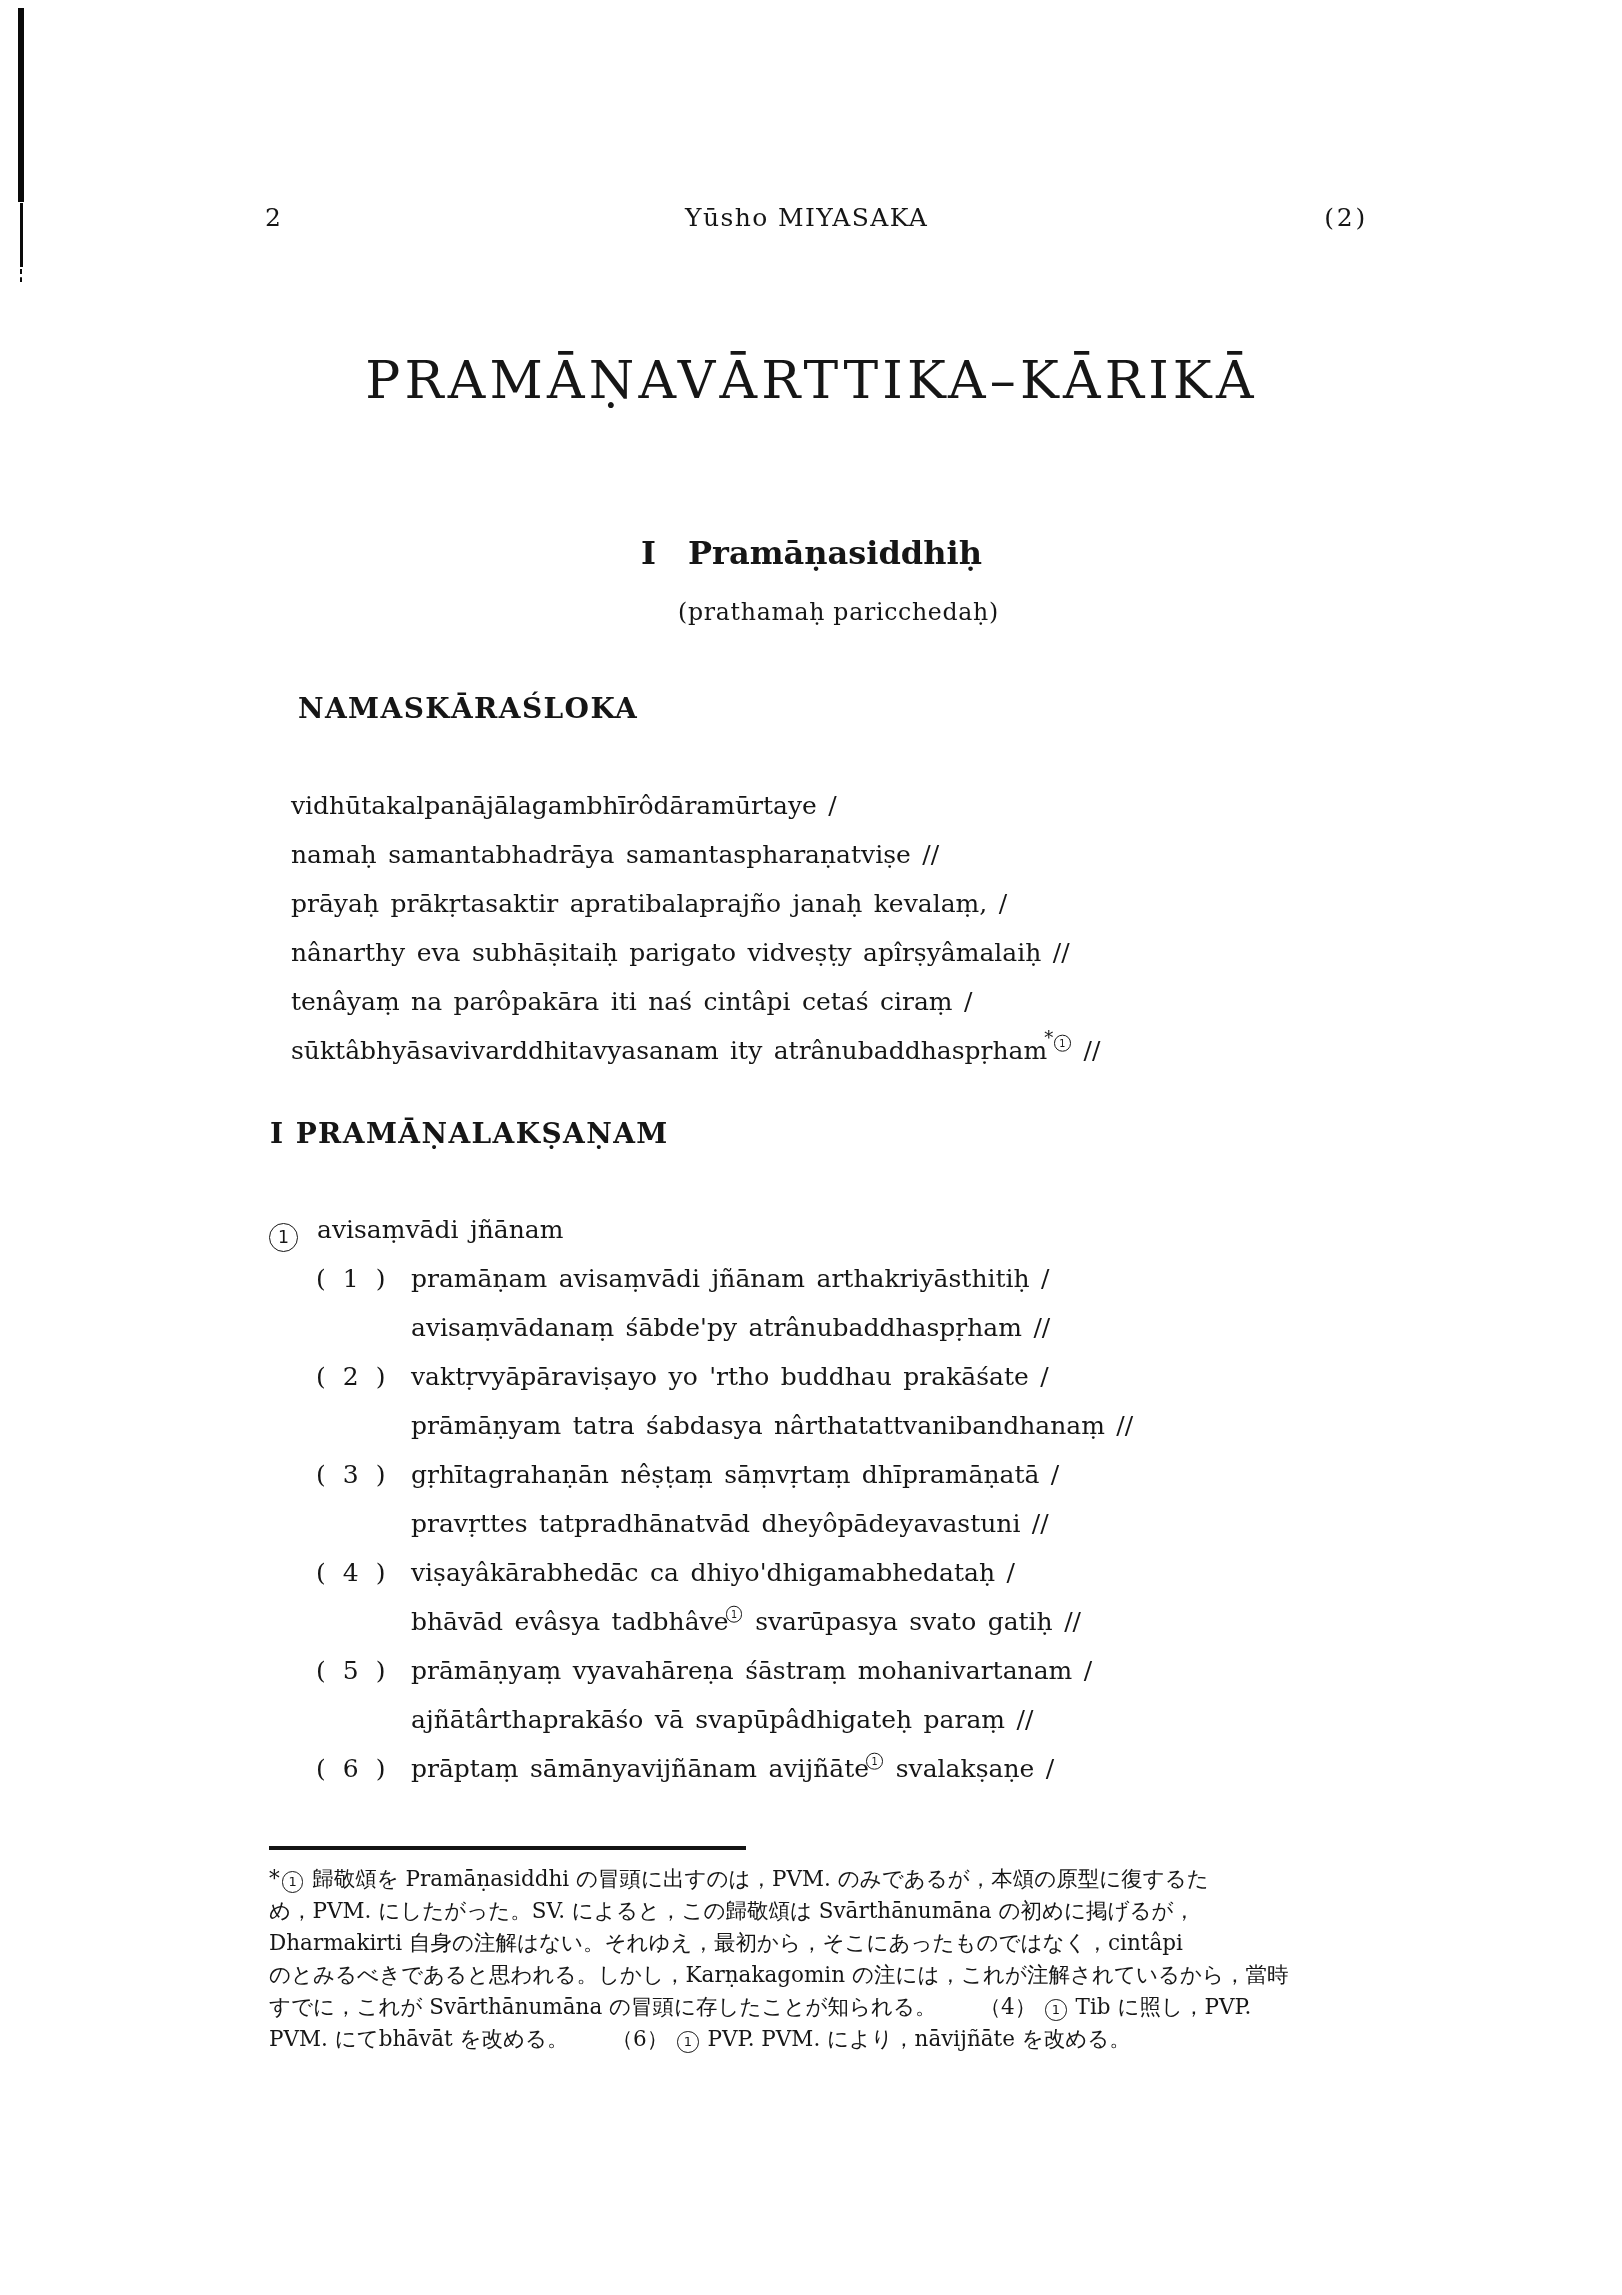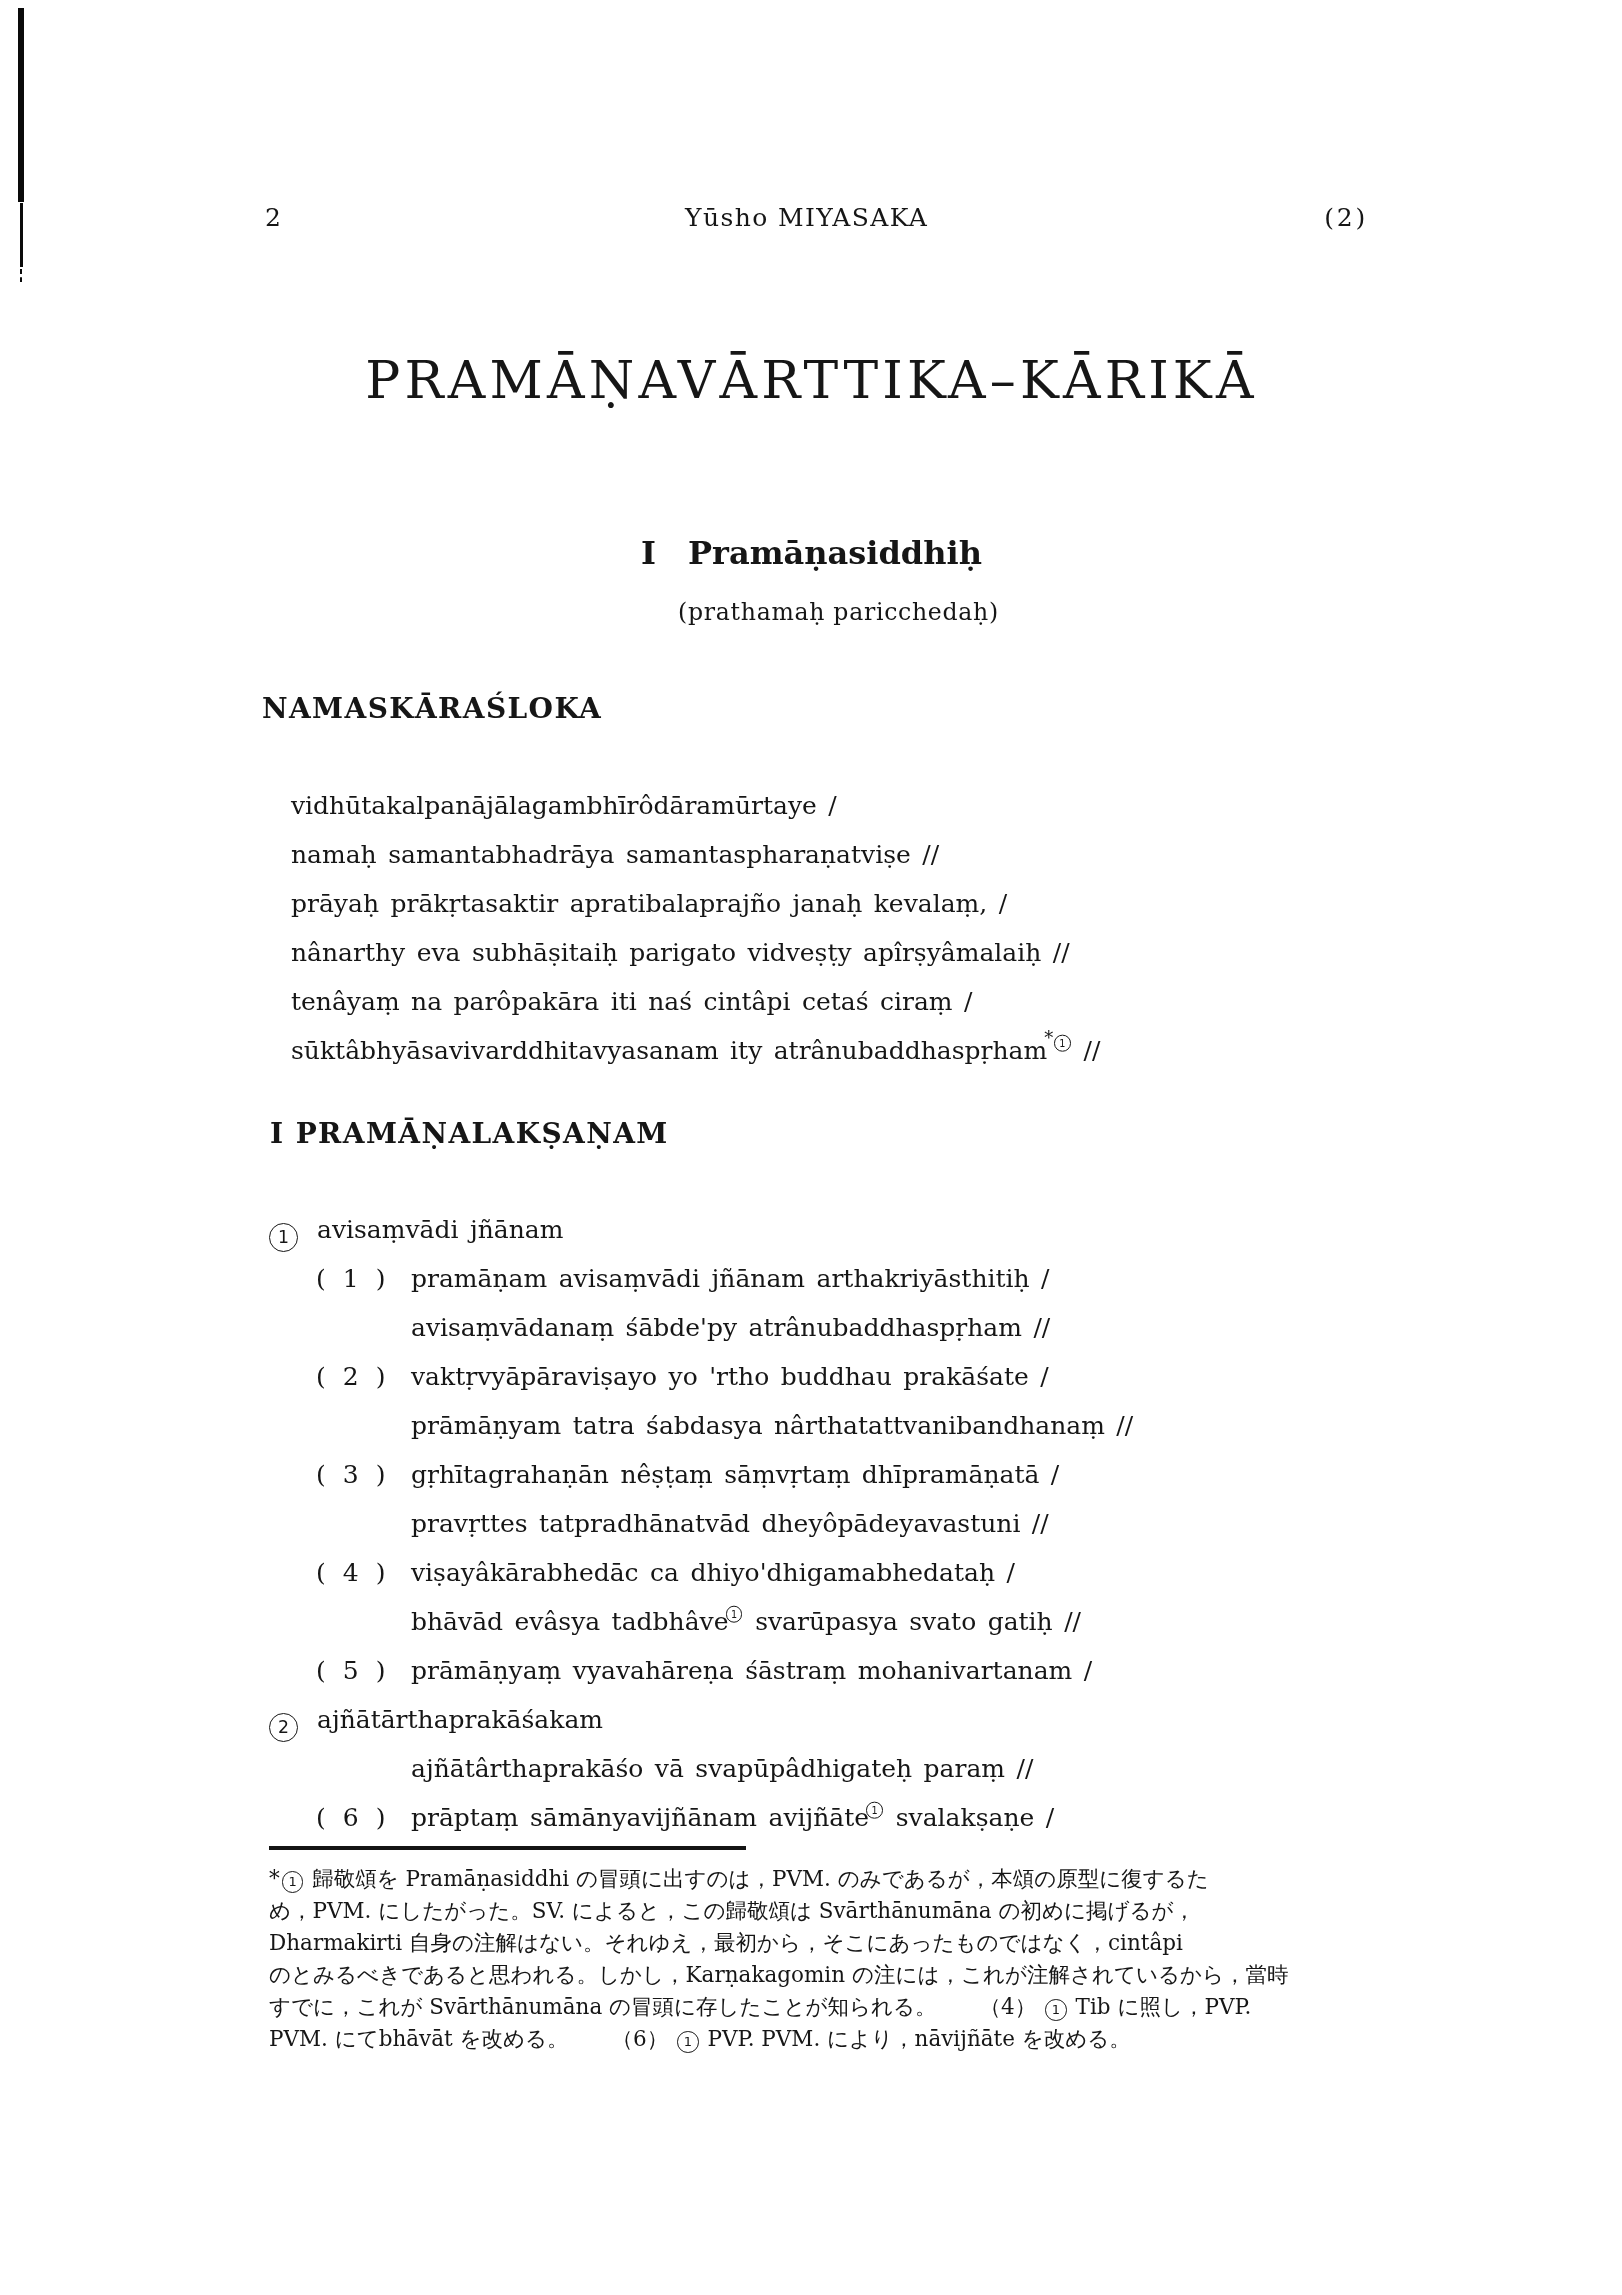--- a/index.html
+++ b/index.html
@@ -32,21 +32,21 @@
   }
   .chap .rn{margin-right:32px;}
   .chapsub{
     position:absolute;top:598px;left:0;width:100%;
     text-align:center;font-size:23.6px;letter-spacing:0.7px;white-space:nowrap;padding-left:27px;
   }
   .h2{
     position:absolute;left:262px;
     font-size:28px;font-weight:bold;letter-spacing:1.4px;white-space:nowrap;
   }
-  #namaskara-h{top:692px;}
+  #namaskara-h{top:692px;margin-left:36px;}
   #lakshana-h{top:1117px;margin-left:8px;}
 
   #verses{position:absolute;top:781px;left:291px;font-size:25px;}
   .vline{height:49px;line-height:49px;white-space:nowrap;word-spacing:3.5px;}
 
   #rows{position:absolute;top:1205px;left:0;width:1623px;font-size:25px;}
   .row{height:49px;line-height:49px;white-space:nowrap;word-spacing:3.5px;}
   .row.circ{padding-left:269px;}
   .row.circ .ctext{margin-left:19px;}
   .row.num{padding-left:316px;}
@@ -111,21 +111,20 @@
       <div class="row circ"><span class="circle bigcirc">1</span><span class="ctext"><span>avisaṃvādi jñānam</span></span></div>
       <div class="row num"><span class="lbl">( 1 )</span><span><span>pramāṇam avisaṃvādi jñānam arthakriyāsthitiḥ /</span></span></div>
       <div class="row cont"><span><span>avisaṃvādanaṃ śābde'py atrânubaddhaspṛham //</span></span></div>
       <div class="row num"><span class="lbl">( 2 )</span><span><span>vaktṛvyāpāraviṣayo yo 'rtho buddhau prakāśate /</span></span></div>
       <div class="row cont"><span><span>prāmāṇyam tatra śabdasya nârthatattvanibandhanaṃ //</span></span></div>
       <div class="row num"><span class="lbl">( 3 )</span><span><span>gṛhītagrahaṇān nêṣṭaṃ sāṃvṛtaṃ dhīpramāṇatā /</span></span></div>
       <div class="row cont"><span><span>pravṛttes tatpradhānatvād dheyôpādeyavastuni //</span></span></div>
       <div class="row num"><span class="lbl">( 4 )</span><span><span>viṣayâkārabhedāc ca dhiyo'dhigamabhedataḥ /</span></span></div>
       <div class="row cont"><span><span>bhāvād evâsya tadbhâve</span><span class="supmark"><span class="circle">1</span></span><span> svarūpasya svato gatiḥ //</span></span></div>
       <div class="row num"><span class="lbl">( 5 )</span><span><span>prāmāṇyaṃ vyavahāreṇa śāstraṃ mohanivartanam /</span></span></div>
-      <div class="row circ"><span class="circle bigcirc">2</span><span class="ctext"><span>ajñātārthaprakāśakam</span></span></div>
       <div class="row cont"><span><span>ajñātârthaprakāśo vā svapūpâdhigateḥ paraṃ //</span></span></div>
       <div class="row num"><span class="lbl">( 6 )</span><span><span>prāptaṃ sāmānyavijñānam avijñāte</span><span class="supmark"><span class="circle">1</span></span><span> svalakṣaṇe /</span></span></div>
     </div>
 
   <div class="rule"></div>
 
   <div id="footnote">
       <div class="fline"><span>*</span><span class="circle smallcirc">1</span><span> 歸敬頌を Pramāṇasiddhi の冒頭に出すのは，PVM. のみであるが，本頌の原型に復するた</span></div>
       <div class="fline"><span>め，PVM. にしたがった。SV. によると，この歸敬頌は Svārthānumāna の初めに掲げるが，</span></div>
       <div class="fline"><span>Dharmakirti 自身の注解はない。それゆえ，最初から，そこにあったものではなく，cintâpi</span></div>

